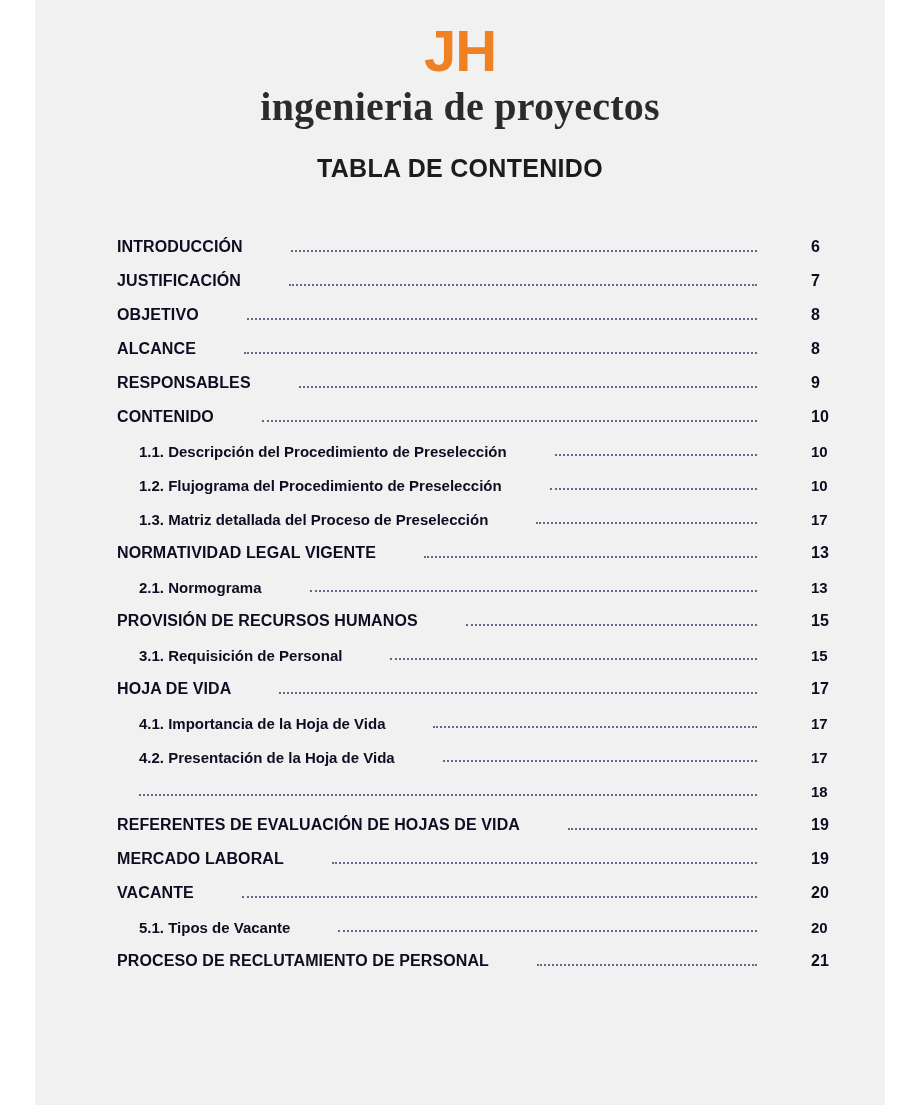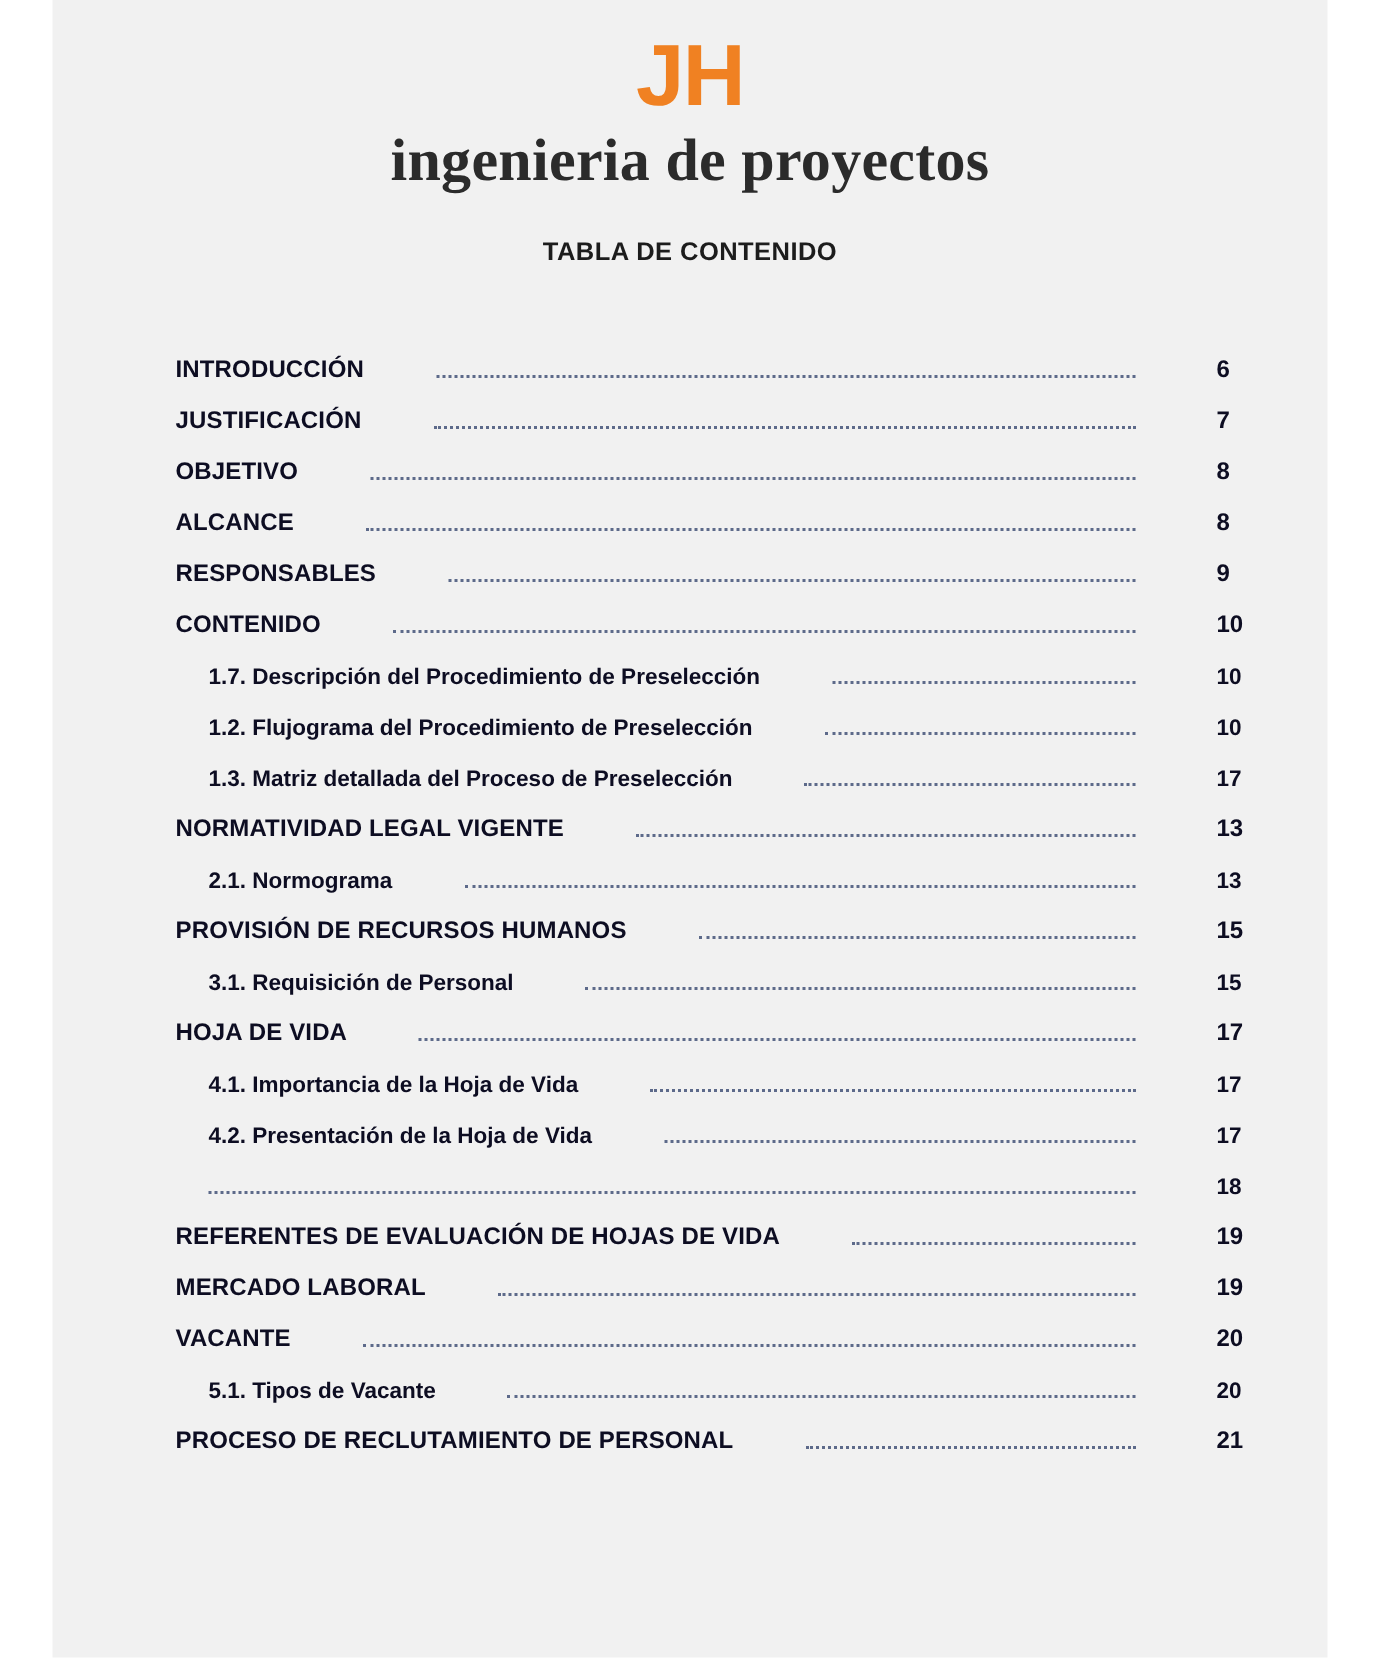--- a/index.html
+++ b/index.html
@@ -48,21 +48,21 @@
     display: block;
     margin-top: 4px;
     letter-spacing: 0.2px;
   }
 
   
   .doc-title {
     text-align: center;
     font-family: "Liberation Sans", sans-serif;
     font-weight: bold;
-    font-size: 17px;
+    font-size: 25px;
     line-height: 28px;
     color: #1c1c1c;
     margin-top: 24px;
     letter-spacing: 0.3px;
   }
 
   
   .toc {
     margin-top: 40px;
     padding: 0 48px 0 82px;
@@ -153,21 +153,21 @@
         <span class="toc-label">RESPONSABLES</span>
         <span class="toc-leader"></span>
         <span class="toc-page">9</span>
       </div>
       <div class="toc-row level-1">
         <span class="toc-label">CONTENIDO</span>
         <span class="toc-leader"></span>
         <span class="toc-page">10</span>
       </div>
       <div class="toc-row level-2">
-        <span class="toc-label">1.7. Descripción del Procedimiento de Preselección</span>
+        <span class="toc-label">1.1. Descripción del Procedimiento de Preselección</span>
         <span class="toc-leader"></span>
         <span class="toc-page">10</span>
       </div>
       <div class="toc-row level-2">
         <span class="toc-label">1.2. Flujograma del Procedimiento de Preselección</span>
         <span class="toc-leader"></span>
         <span class="toc-page">10</span>
       </div>
       <div class="toc-row level-2">
         <span class="toc-label">1.3. Matriz detallada del Proceso de Preselección</span>

